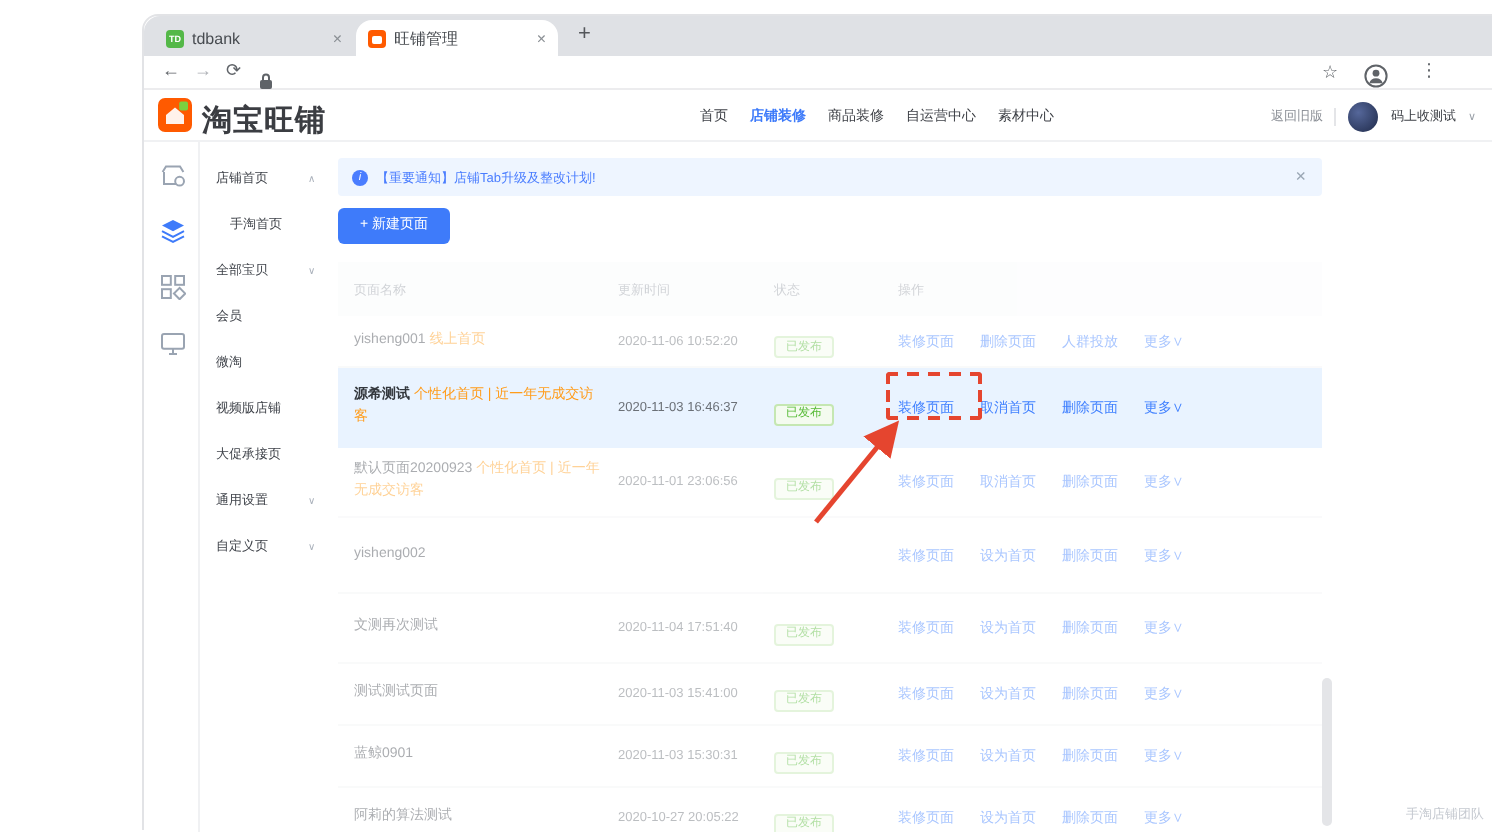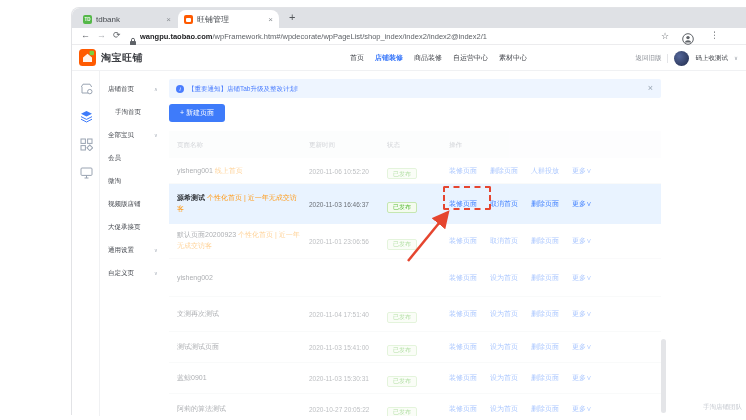--- a/index.html
+++ b/index.html
@@ -18,21 +18,21 @@
   .tabx{color:#8a8f94;font-size:8px;margin-left:auto;}
   .newtab{position:absolute;top:3px;font-size:11px;color:#54575b;}
   .toolbar{position:absolute;left:0;top:20px;width:100%;height:17px;background:#fff;border-bottom:1px solid #ececee;box-sizing:border-box;}
   .navic{position:absolute;top:2px;font-size:9px;color:#5f6368;}
   .urltxt{position:absolute;left:68px;top:4px;font-size:7.5px;white-space:nowrap;}
   .urltxt .dom{color:#202124;font-weight:bold;}
   .urltxt .path{color:#5f6368;}
   
   .app{position:absolute;left:0;top:37px;width:688px;height:371px;background:#fff;overflow:hidden;}
   .appheader{position:absolute;left:0;top:0;width:100%;height:26px;border-bottom:1px solid #f0f1f3;box-sizing:border-box;}
-  .logo-t{position:absolute;left:29px;top:6px;font-size:10px;font-weight:bold;color:#3b3d42;letter-spacing:.5px;}
+  .logo-t{position:absolute;left:29px;top:6px;font-size:15px;font-weight:bold;color:#3b3d42;letter-spacing:.5px;}
   .mainnav{position:absolute;left:278px;top:0;height:26px;display:flex;align-items:center;gap:11px;font-size:7px;color:#3c3f45;}
   .mainnav .on{color:#3e7bfa;font-weight:bold;}
   .hright{position:absolute;right:22px;top:0;height:26px;display:flex;align-items:center;gap:6px;}
   .backold{font-size:6.5px;color:#8b8f96;}
   .hdiv{width:1px;height:9px;background:#e4e5e8;}
   .appavatar{width:15px;height:15px;border-radius:50%;background:radial-gradient(circle at 35% 35%,#55679a,#1f2a49);}
   .acct{font-size:6.5px;color:#3c3f45;}
   .acaret{font-size:5.5px;color:#9aa0a8;}
   
   .rail{position:absolute;left:0;top:26px;width:28px;height:345px;border-right:1px solid #f0f1f3;box-sizing:border-box;}
@@ -97,21 +97,20 @@
     <div class="toolbar">
       <span class="navic" style="left:9px;">←</span>
       <span class="navic" style="left:25px;color:#aeb1b6;">→</span>
       <span class="navic" style="left:41px;">⟳</span>
       <span class="abs" style="left:57px;top:4px;">
         <svg width="8" height="9">
             <rect x="1" y="4" width="6" height="4.5" rx="1" fill="#5f6368"></rect>
             <path d="M2.5 4 V2.8 a1.5 1.5 0 0 1 3 0 V4" stroke="#5f6368" fill="none"></path>
           </svg>
       </span>
-      <span class="urltxt"><span class="dom">wangpu.taobao.com</span><span class="path">/wpFramework.htm#/wpdecorate/wpPageList/shop_index/index2/index2@index2/1</span></span>
       <span class="navic" style="left:589px;top:3px;">☆</span>
       <span class="abs" style="left:610px;top:2.5px;">
         <svg width="12" height="12">
             <circle cx="6" cy="6" r="5.3" fill="none" stroke="#5f6368"></circle>
             <circle cx="6" cy="4.6" r="1.7" fill="#5f6368"></circle>
             <path d="M2.6 9.6 a3.6 3.6 0 0 1 6.8 0" fill="#5f6368"></path>
           </svg>
       </span>
       <span class="navic" style="left:638px;">⋮</span>
     </div>

